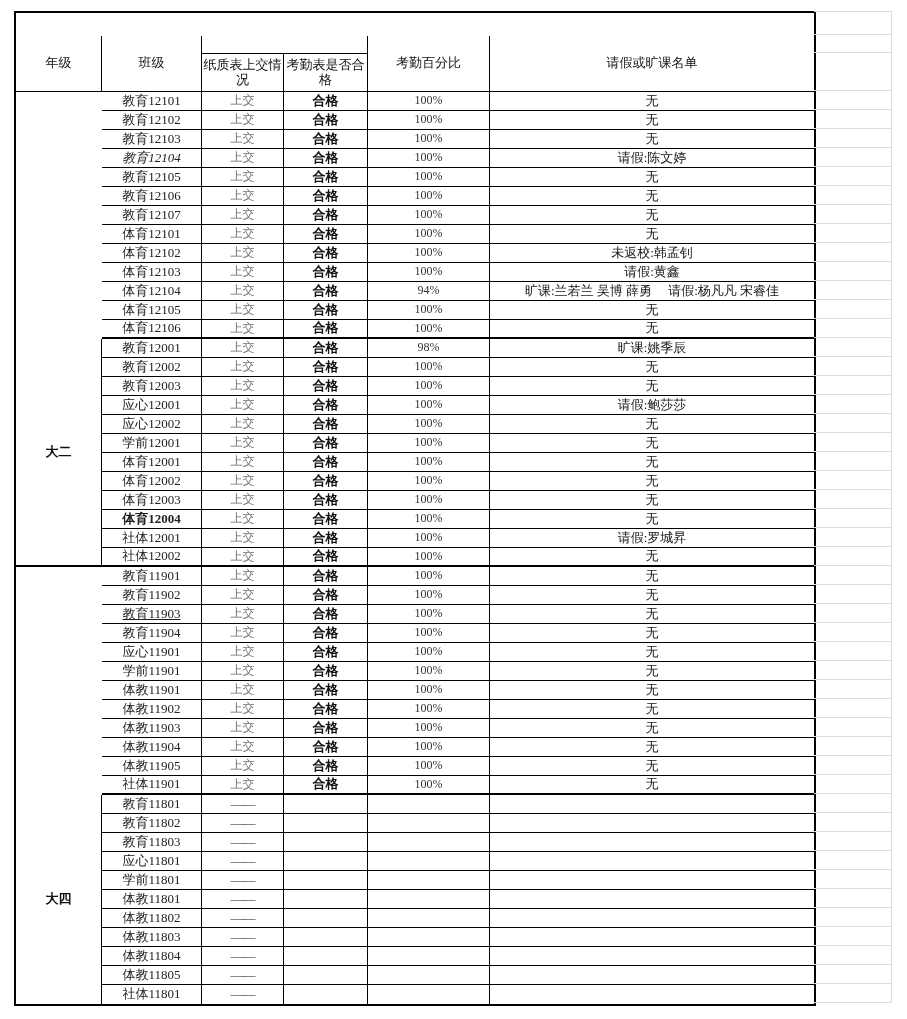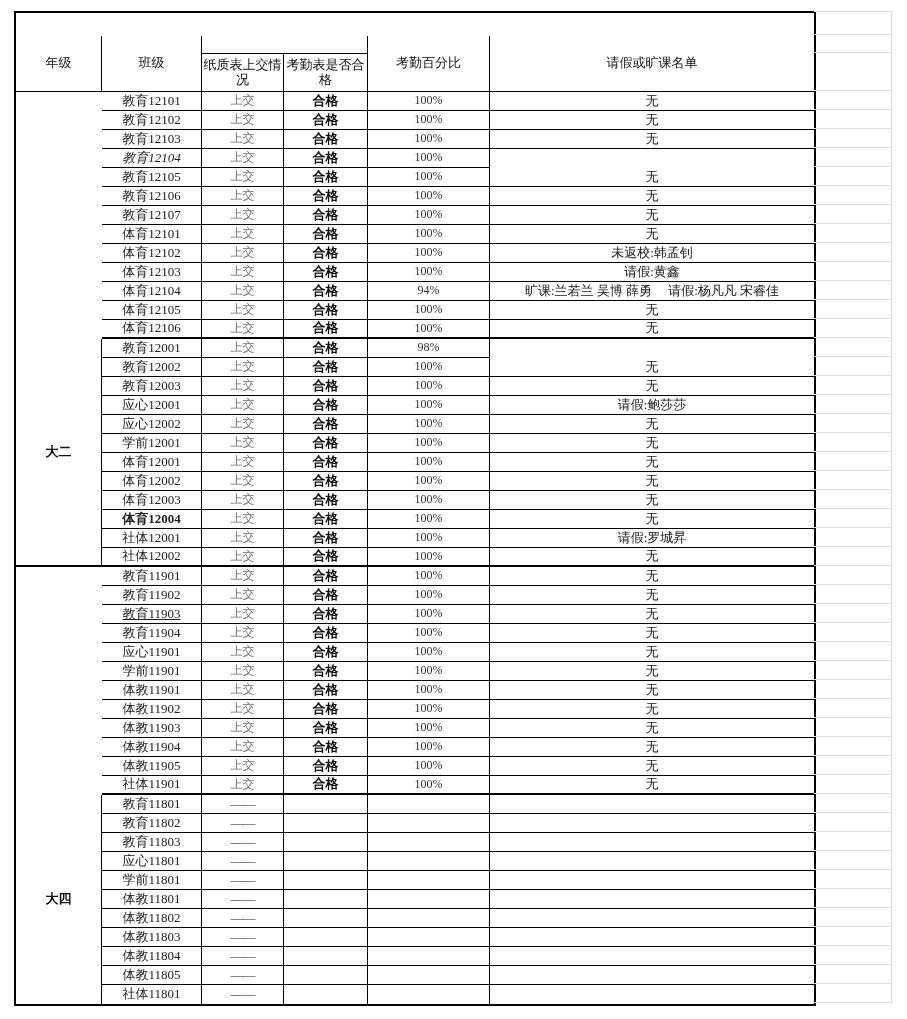--- a/index.html
+++ b/index.html
@@ -76,20 +76,21 @@
     <div class="cell names nr" style="grid-area: 5 / 6;">无</div>
     <div class="cell cls" style="grid-area: 6 / 2;">教育12103</div>
     <div class="cell paper" style="grid-area: 6 / 3;">上交</div>
     <div class="cell qual" style="grid-area: 6 / 4;">合格</div>
     <div class="cell pct" style="grid-area: 6 / 5;">100%</div>
     <div class="cell names nr" style="grid-area: 6 / 6;">无</div>
     <div class="cell cls" style="grid-area: 7 / 2; font-style: italic;">教育12104</div>
     <div class="cell paper" style="grid-area: 7 / 3;">上交</div>
     <div class="cell qual" style="grid-area: 7 / 4;">合格</div>
     <div class="cell pct" style="grid-area: 7 / 5;">100%</div>
+    <div class="cell names nr" style="grid-area: 7 / 6;">请假:陈文婷</div>
     <div class="cell cls" style="grid-area: 8 / 2;">教育12105</div>
     <div class="cell paper" style="grid-area: 8 / 3;">上交</div>
     <div class="cell qual" style="grid-area: 8 / 4;">合格</div>
     <div class="cell pct" style="grid-area: 8 / 5;">100%</div>
     <div class="cell names nr" style="grid-area: 8 / 6;">无</div>
     <div class="cell cls" style="grid-area: 9 / 2;">教育12106</div>
     <div class="cell paper" style="grid-area: 9 / 3;">上交</div>
     <div class="cell qual" style="grid-area: 9 / 4;">合格</div>
     <div class="cell pct" style="grid-area: 9 / 5;">100%</div>
     <div class="cell names nr" style="grid-area: 9 / 6;">无</div>
@@ -126,20 +127,21 @@
     <div class="cell cls gb" style="grid-area: 16 / 2;">体育12106</div>
     <div class="cell paper gb" style="grid-area: 16 / 3;">上交</div>
     <div class="cell qual gb" style="grid-area: 16 / 4;">合格</div>
     <div class="cell pct gb" style="grid-area: 16 / 5;">100%</div>
     <div class="cell names nr gb" style="grid-area: 16 / 6;">无</div>
     <div class="cell grade gb" style="grid-area: 17 / 1 / span 12;">大二</div>
     <div class="cell cls" style="grid-area: 17 / 2;">教育12001</div>
     <div class="cell paper" style="grid-area: 17 / 3;">上交</div>
     <div class="cell qual" style="grid-area: 17 / 4;">合格</div>
     <div class="cell pct" style="grid-area: 17 / 5;">98%</div>
+    <div class="cell names nr" style="grid-area: 17 / 6;">旷课:姚季辰</div>
     <div class="cell cls" style="grid-area: 18 / 2;">教育12002</div>
     <div class="cell paper" style="grid-area: 18 / 3;">上交</div>
     <div class="cell qual" style="grid-area: 18 / 4;">合格</div>
     <div class="cell pct" style="grid-area: 18 / 5;">100%</div>
     <div class="cell names nr" style="grid-area: 18 / 6;">无</div>
     <div class="cell cls" style="grid-area: 19 / 2;">教育12003</div>
     <div class="cell paper" style="grid-area: 19 / 3;">上交</div>
     <div class="cell qual" style="grid-area: 19 / 4;">合格</div>
     <div class="cell pct" style="grid-area: 19 / 5;">100%</div>
     <div class="cell names nr" style="grid-area: 19 / 6;">无</div>

